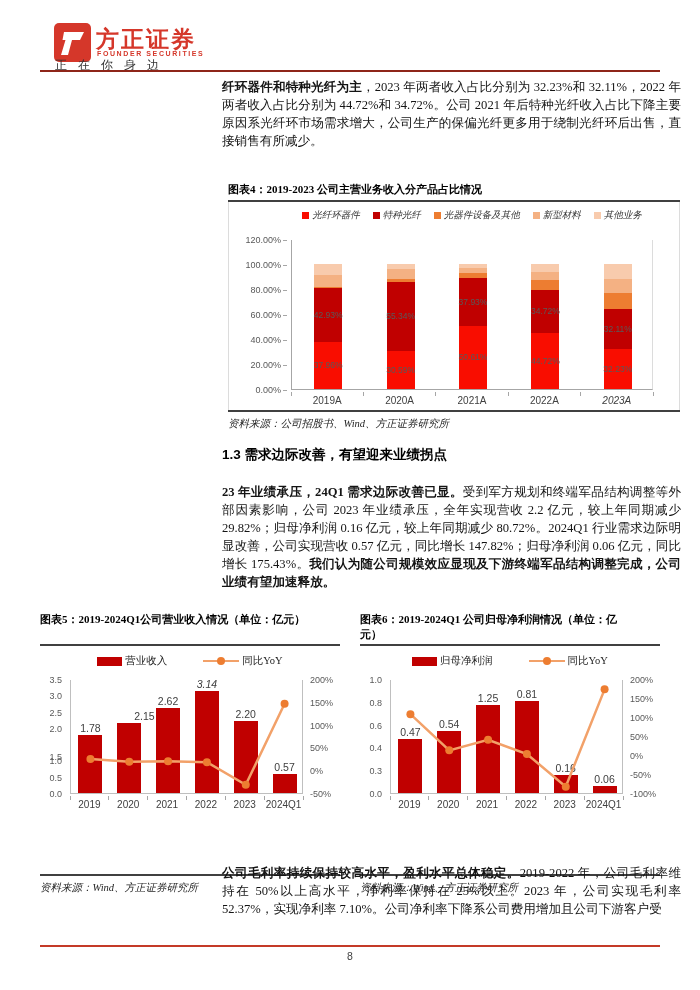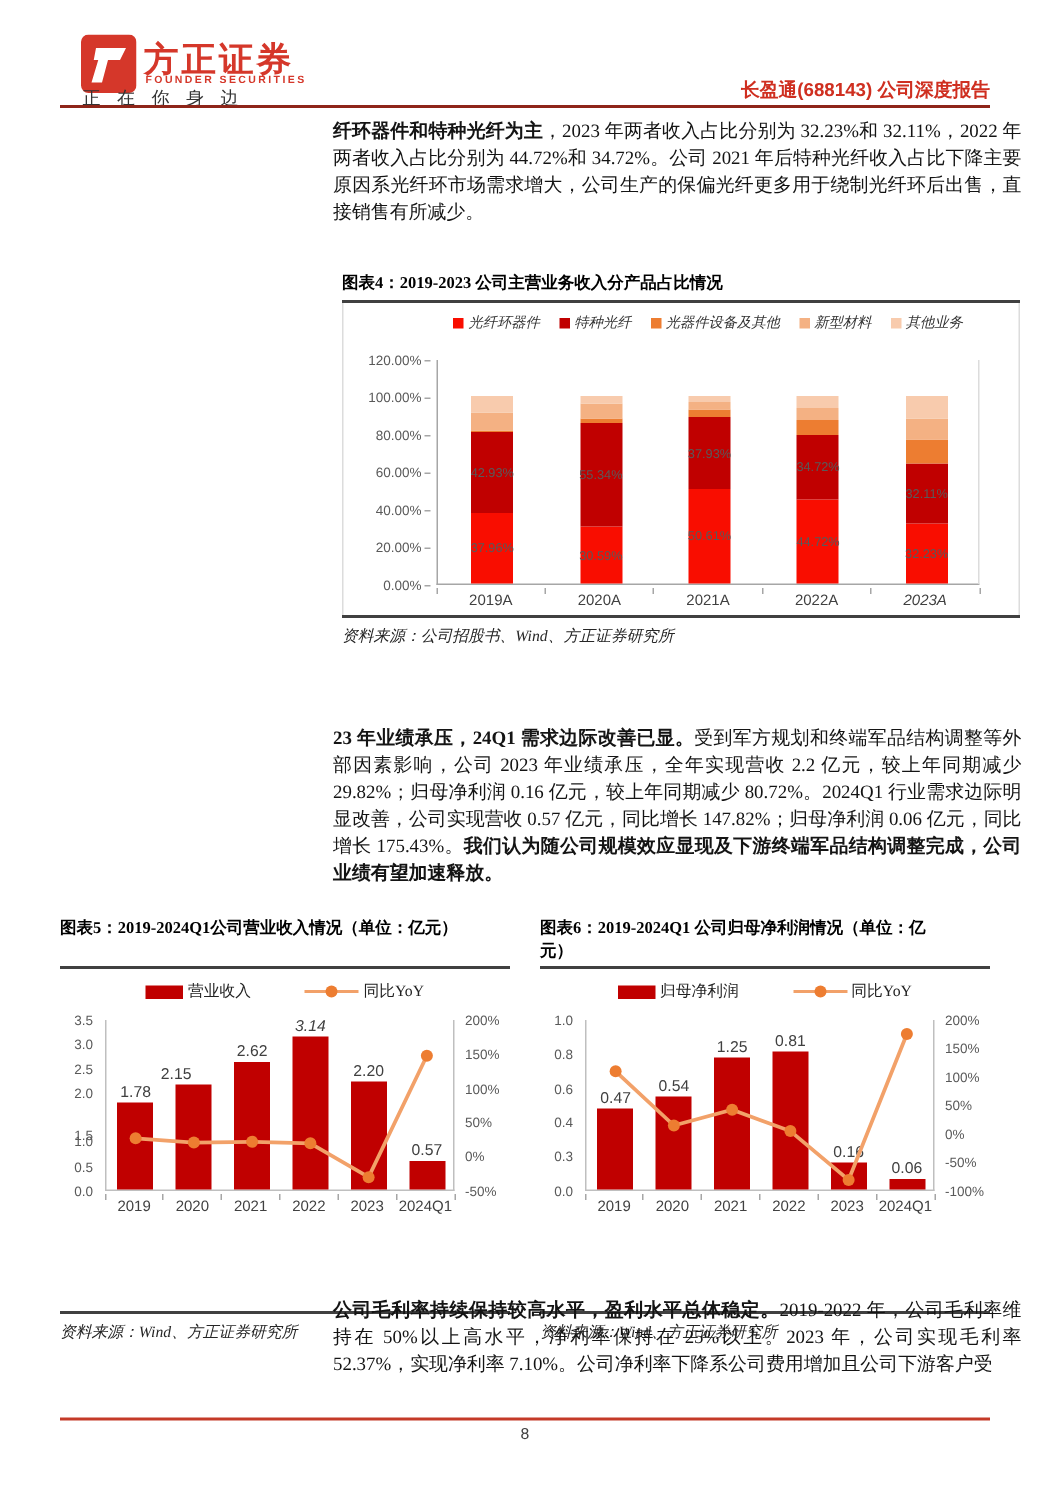--- a/index.html
+++ b/index.html
@@ -92,21 +92,20 @@
 
 <div class="page">
 
   <svg class="logo-icon" width="37" height="39" viewBox="0 0 37 39">
     <rect x="0" y="0" width="37" height="39" rx="5" fill="#d5372a"></rect>
     <path d="M 10 9 L 30 9 L 26 17 L 18 17 L 14 32 L 7 32 L 11.5 17 L 8.5 17 Z" fill="#ffffff"></path>
   </svg>
   <div class="logo-cn">方正证券</div>
   <div class="logo-en">FOUNDER SECURITIES</div>
   <div class="tagline">正在你身边</div>
-  <div class="doc-title">长盈通(688143) 公司深度报告</div>
   <div class="header-rule"></div>
 
   <div class="para" id="p1"><b>纤环器件和特种光纤为主</b><span>，2023 年两者收入占比分别为 32.23%和 32.11%，2022 年两者收入占比分别为 44.72%和 34.72%。公司 2021 年后特种光纤收入占比下降主要原因系光纤环市场需求增大，公司生产的保偏光纤更多用于绕制光纤环后出售，直接销售有所减少。</span></div>
 
   <div id="fig4-block">
     <div class="fig-title">图表4：2019-2023 公司主营业务收入分产品占比情况</div>
     <div class="stack-chart">
       <div class="legend">
           <div class="lg-item">
             <div class="lg-sw" style="background: rgb(249, 13, 0);"></div>
@@ -193,20 +192,21 @@
           <div class="xlab" style="left: 72.4px; width: 72.4px;">2020A</div>
           <div class="xlab" style="left: 144.8px; width: 72.4px;">2021A</div>
           <div class="xlab" style="left: 217.2px; width: 72.4px;">2022A</div>
           <div class="xlab" style="left: 289.6px; width: 72.4px; font-style: italic;">2023A</div>
         </div>
     </div>
     <div class="fig-rule"></div>
     <div class="fig-source">资料来源：公司招股书、Wind、方正证券研究所</div>
   </div>
 
+  <div class="section-h">1.3 需求边际改善，有望迎来业绩拐点</div>
 
   <div class="para" id="p2"><b>23 年业绩承压，24Q1 需求边际改善已显。</b><span>受到军方规划和终端军品结构调整等外部因素影响，公司 2023 年业绩承压，全年实现营收 2.2 亿元，较上年同期减少 29.82%；归母净利润 0.16 亿元，较上年同期减少 80.72%。2024Q1 行业需求边际明显改善，公司实现营收 0.57 亿元，同比增长 147.82%；归母净利润 0.06 亿元，同比增长 175.43%。</span><b>我们认为随公司规模效应显现及下游终端军品结构调整完成，公司业绩有望加速释放。</b></div>
 
   <div id="fig5-block">
     <div class="fig-title"><span>图表5：2019-2024Q1公司营业收入情况（单位：亿元）</span></div>
     <div class="combo-chart">
       <div class="legend">
           <div class="lg-item">
             <div class="lg-bar" style="background: rgb(192, 0, 0);"></div>
             <div class="lg-tx2">营业收入</div>
@@ -234,21 +234,21 @@
           <div class="y2tick" style="top: 17.8px;">150%</div>
           <div class="y2tick" style="top: 40.6px;">100%</div>
           <div class="y2tick" style="top: 63.4px;">50%</div>
           <div class="y2tick" style="top: 86.2px;">0%</div>
           <div class="y2tick" style="top: 109px;">-50%</div>
         </div>
       <div class="plot">
           <div class="cbar" style="left: 7.41667px; width: 24px; height: 57.9771px; background: rgb(192, 0, 0);"></div>
           <div class="cbar-lb" style="left: 0px; width: 38.8333px; top: 42.0229px;">1.78</div>
           <div class="cbar" style="left: 46.25px; width: 24px; height: 70.0286px; background: rgb(192, 0, 0);"></div>
-          <div class="cbar-lb" style="left: 27px; width: 38.8333px; top: 29.9714px;">2.15</div>
+          <div class="cbar-lb" style="left: 54px; width: 38.8333px; top: 29.9714px;">2.15</div>
           <div class="cbar" style="left: 85.0833px; width: 24px; height: 85.3371px; background: rgb(192, 0, 0);"></div>
           <div class="cbar-lb" style="left: 77.6667px; width: 38.8333px; top: 14.6629px;">2.62</div>
           <div class="cbar" style="left: 123.917px; width: 24px; height: 102.274px; background: rgb(192, 0, 0);"></div>
           <div class="cbar-lb" style="left: 116.5px; width: 38.8333px; top: -2.27429px; font-style: italic;">3.14</div>
           <div class="cbar" style="left: 162.75px; width: 24px; height: 71.6571px; background: rgb(192, 0, 0);"></div>
           <div class="cbar-lb" style="left: 155.333px; width: 38.8333px; top: 28.3429px;">2.20</div>
           <div class="cbar" style="left: 201.583px; width: 24px; height: 18.5657px; background: rgb(192, 0, 0);"></div>
           <div class="cbar-lb" style="left: 194.167px; width: 38.8333px; top: 81.4343px;">0.57</div>
           <svg width="233" height="114">
             <polyline points="19.416666666666668,78.88799999999999 58.25,81.7152 97.08333333333334,81.21359999999999 135.91666666666666,82.1712 174.75,104.78880000000001 213.58333333333334,23.803199999999997" fill="none" stroke="#f2a169" stroke-width="2.5"></polyline>

